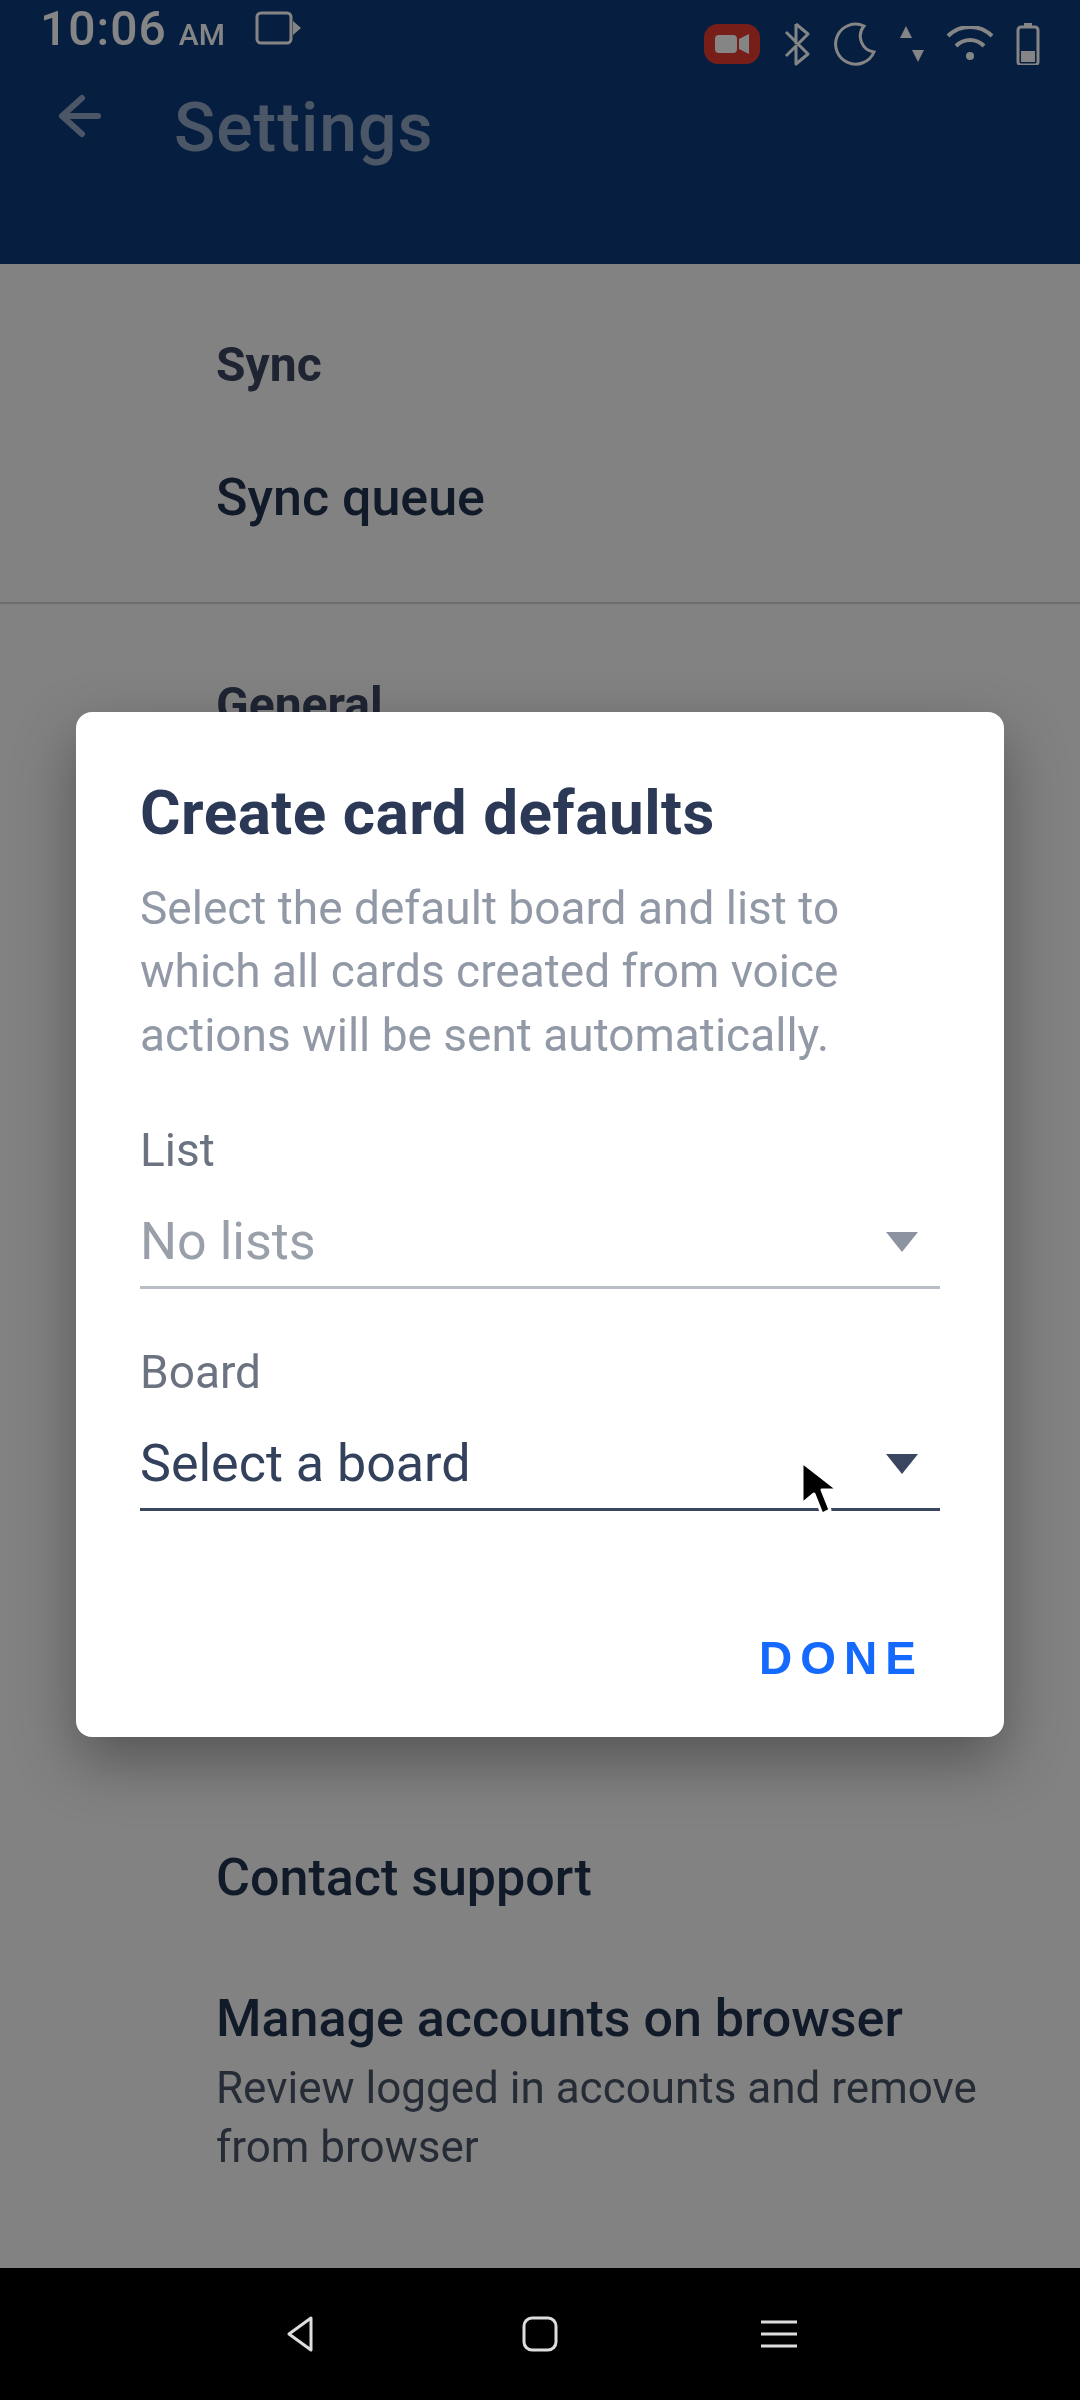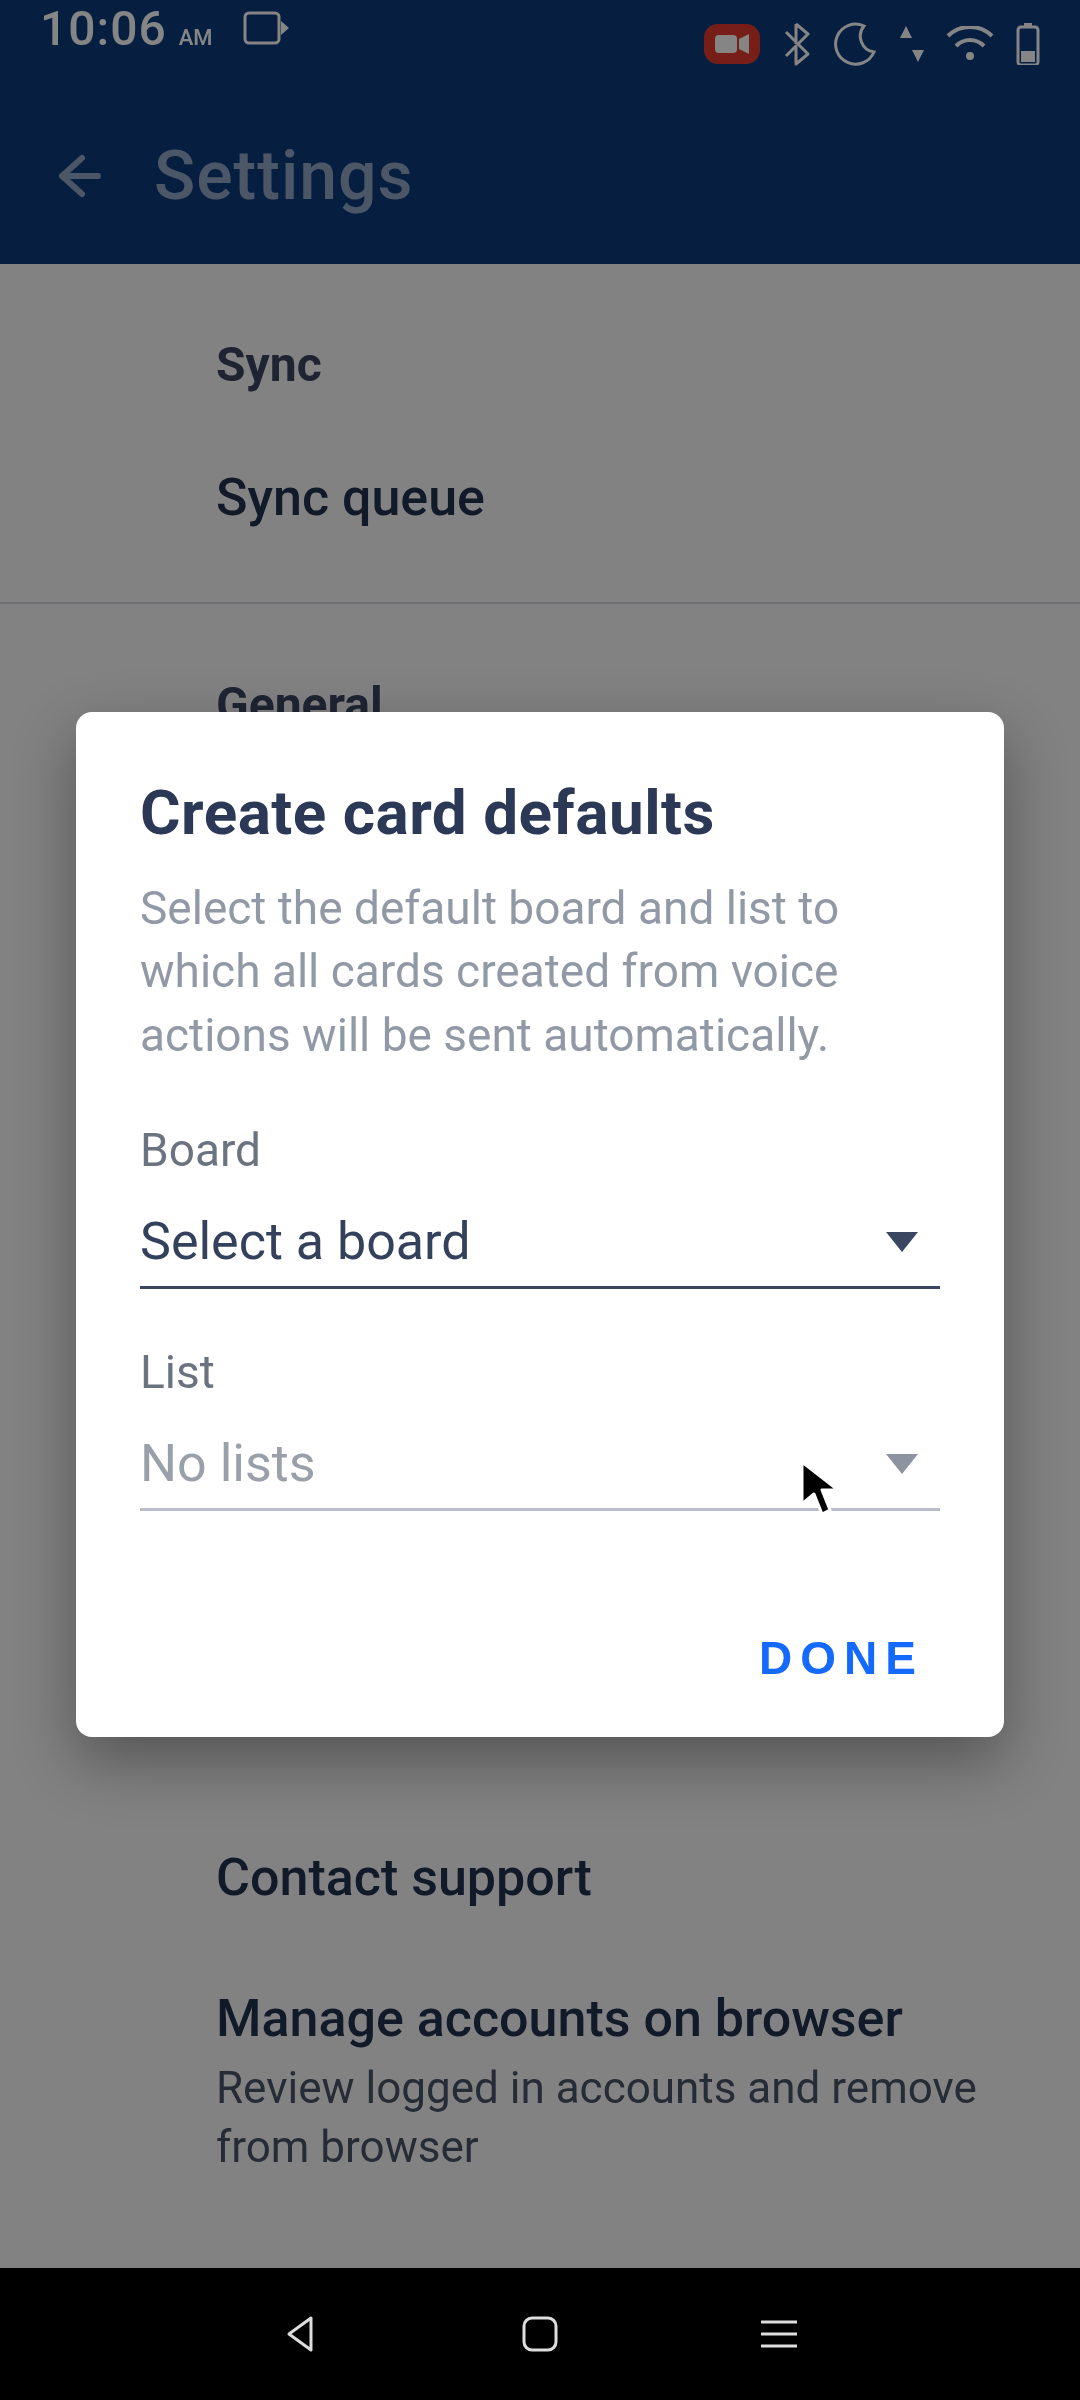--- a/index.html
+++ b/index.html
@@ -8,33 +8,33 @@
 
   
   .statusbar {
     position: absolute; inset: 0 0 auto 0; height: 88px;
     background: #0d3b7a;
     display: flex; justify-content: space-between;
     padding: 0 40px; color: #fff; font-weight: 500;
   }
   .status-left { display: flex; align-items: baseline; gap: 10px; }
   .clock { font-size: 48px; letter-spacing: 1px; }
-  .ampm  { font-size: 22px; margin-left: 2px; }
+  .ampm  { font-size: 30px; margin-left: 2px; }
   .status-right { display: flex; align-items: center; gap: 22px; }
   .status-right svg { display: block; }
   .rec-icon {
     width: 56px; height: 40px; border-radius: 14px; background: #e43b2f;
     display:flex; align-items:center; justify-content:center;
   }
 
   
   .appbar {
     position: absolute; top: 88px; left: 0; right: 0; height: 176px;
     background: #0d3b7a;
-    display: flex; align-items: center; gap: 50px; padding-left: 48px;
+    display: flex; gap: 70px; padding-left: 48px;
     color: rgba(255,255,255,0.55);
   }
   .appbar .title { font-size: 68px; font-weight: 500; letter-spacing: 1px; }
 
   
   .settings {
     position: absolute; top: 264px; left: 0; right: 0; bottom: 132px;
     background: #fafafa; overflow: hidden;
   }
   .sect-header {
@@ -178,35 +178,35 @@
   <div class="list-item">Log out</div>
 </div>
 
 <div class="scrim"></div>
 
 <div class="dialog">
   <div class="dlg-title">Create card defaults</div>
   <div class="dlg-desc">Select the default board and list to which all cards created from voice actions will be sent automatically.</div>
 
   <div class="field">
+    <div class="field-label">List</div>
+    <div class="select disabled">
+      <span class="select-value">No lists</span>
+      <span class="caret"></span>
+    </div>
+  </div>
+
+  <div class="field">
     <div class="field-label">Board</div>
     <div class="select">
       <span class="select-value">Select a board</span>
       <span class="caret"></span>
     </div>
   </div>
 
-  <div class="field">
-    <div class="field-label">List</div>
-    <div class="select disabled">
-      <span class="select-value">No lists</span>
-      <span class="caret"></span>
-    </div>
-  </div>
-
   <div class="dlg-actions">
     <button class="done-btn">DONE</button>
   </div>
 </div>
 
 <svg class="cursor" viewBox="0 0 44 60">
   <path d="M2 2 L2 44 L14 34 L22 54 L30 50 L22 30 L38 30 Z" fill="#000" stroke="#fff" stroke-width="3" stroke-linejoin="round"></path>
 </svg>
 
 <div class="navbar">

